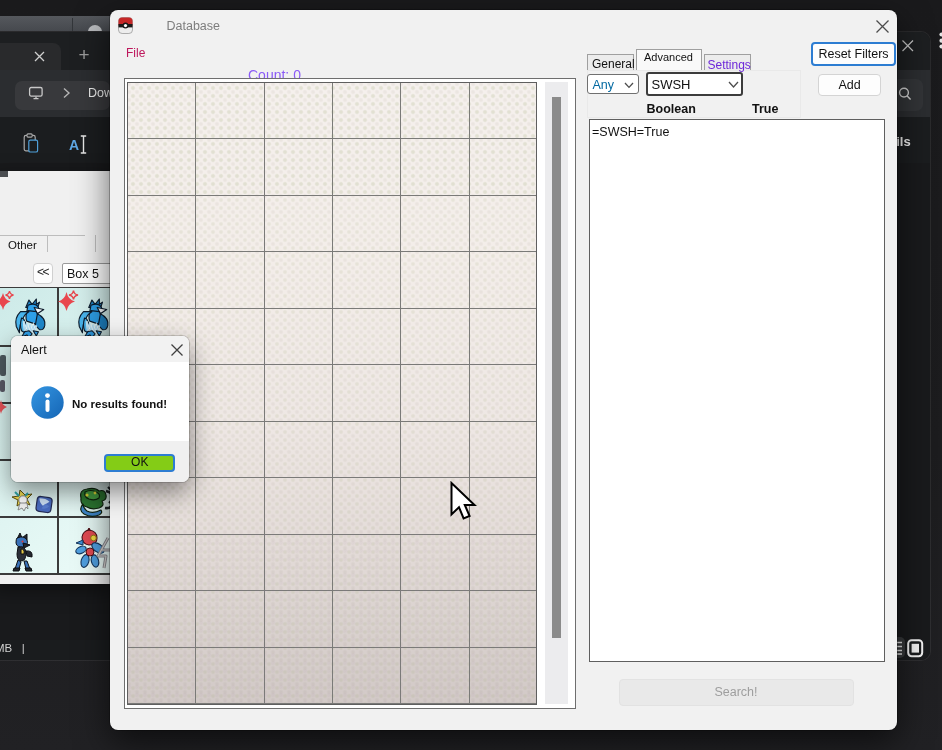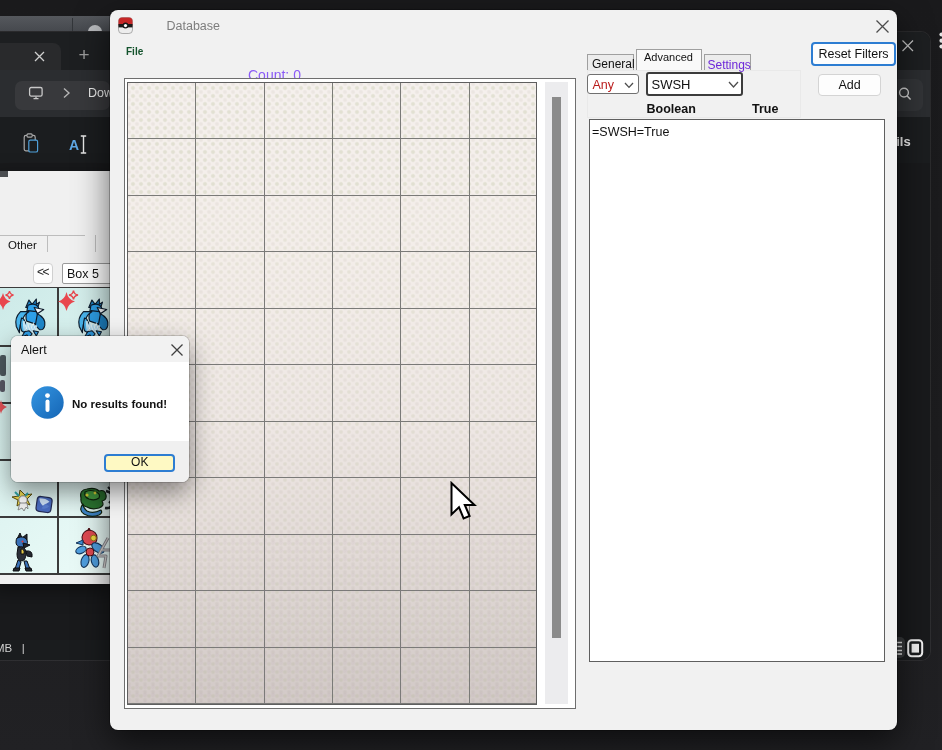--- a/index.html
+++ b/index.html
@@ -225,21 +225,21 @@
     <path d="M0.5,8.5 V4 Q0.5,0.5 4,0.5 H11 Q14.5,0.5 14.5,4 V8.5 Z" fill="#c62828"></path>
     <rect x="0.5" y="7" width="14" height="3.4" fill="#1a1a1a"></rect>
     <circle cx="7.5" cy="8.6" r="3" fill="#1a1a1a"></circle>
     <circle cx="7.5" cy="8.6" r="1.6" fill="#fff"></circle>
   </svg>
   <div class="abs" style="left:28.5px;top:9px;font-size:12.5px;color:#7d7d7d;margin-left:28px;">Database</div>
   <svg class="abs" style="left:766px;top:9.5px;" width="13" height="13">
       <path d="M0.5,0.5 L12.5,12.5 M12.5,0.5 L0.5,12.5" stroke="#4c4c4c" stroke-width="1.3"></path>
     </svg>
 
-  <div class="abs" style="left:16px;top:35.5px;font-size:10px;color:#14532d;font-weight:bold;">File</div>
+  <div class="abs" style="left:16px;top:35.5px;font-size:12px;color:#be185d;">File</div>
 
   <div class="abs" style="left:138px;top:57px;font-size:14px;color:#8b5cf6;">Count: 0</div>
 
   <div class="abs" style="left:14px;top:67.5px;width:452px;height:631.5px;background:#fff;border:1px solid #6e6e6e;box-sizing:border-box;"></div>
 
   <div class="abs" id="dbgrid" style="left:16.5px;top:71.5px;width:410.5px;height:623px;
      background:
        repeating-linear-gradient(to right, transparent 0px, transparent 67.35px, #7a7a78 67.35px, #7a7a78 68.35px),
        repeating-linear-gradient(to bottom, transparent 0px, transparent 55.45px, #7a7a78 55.45px, #7a7a78 56.45px),
        radial-gradient(circle, rgba(145,155,100,0.13) 1.2px, rgba(145,155,100,0.05) 2px, transparent 2.6px),
@@ -262,39 +262,40 @@
   <div class="abs" style="left:476.8px;top:44.3px;width:47.6px;height:16px;background:#ececec;border:1px solid #9f9f9f;border-bottom:none;box-sizing:border-box;"></div>
   <div class="abs" style="left:526px;top:38.5px;width:66px;height:21.8px;background:#f9f9f9;border:1px solid #9f9f9f;border-bottom:none;box-sizing:border-box;"></div>
   <div class="abs" style="left:594px;top:44.3px;width:47px;height:16px;background:#ececec;border:1px solid #9f9f9f;border-bottom:none;box-sizing:border-box;"></div>
   <div class="abs" style="left:482px;top:47px;font-size:12px;color:#111;">General</div>
   <div class="abs" style="left:534px;top:40.5px;font-size:11px;color:#111;">Advanced</div>
   <div class="abs" style="left:597.5px;top:47.5px;font-size:12px;color:#6d28d9;">Settings</div>
 
   <div class="abs" style="left:701px;top:32px;width:85px;height:24.3px;background:#fdfdfd;border:2px solid #2d7dd2;border-radius:4px;box-sizing:border-box;text-align:center;line-height:20px;font-size:12.5px;color:#111;">Reset Filters</div>
 
   <div class="abs" style="left:476.8px;top:64px;width:52.7px;height:20.4px;background:#fff;border:1px solid #707070;border-radius:3px;box-sizing:border-box;"></div>
-  <div class="abs" style="left:482.5px;top:68px;font-size:12.5px;color:#b91c1c;">Any</div>
+  <div class="abs" style="left:482.5px;top:68px;font-size:12.5px;color:#0369a1;">Any</div>
   <svg class="abs" style="left:514px;top:71.5px;" width="10" height="7">
       <path d="M1,1 L5,5.4 L9,1" stroke="#4e4e4e" stroke-width="1.3" fill="none"></path>
     </svg>
 
   <div class="abs" style="left:536.3px;top:62.3px;width:97px;height:23.8px;background:#fff;border:2px solid #3c3c3c;border-radius:3px;box-sizing:border-box;"></div>
   <div class="abs" style="left:541.5px;top:67px;font-size:13px;color:#111;">SWSH</div>
   <svg class="abs" style="left:618px;top:71px;" width="11" height="8">
       <path d="M1,1 L5.5,6 L10,1" stroke="#4e4e4e" stroke-width="1.3" fill="none"></path>
     </svg>
 
   <div class="abs" style="left:708.4px;top:63.5px;width:62.4px;height:22.3px;background:#fdfdfd;border:1px solid #d4d4d4;border-radius:4px;box-sizing:border-box;text-align:center;line-height:20px;font-size:12.5px;color:#111;">Add</div>
 
   <div class="abs" style="left:536.5px;top:91.5px;font-size:12.5px;font-weight:bold;color:#111;">Boolean</div>
   <div class="abs" style="left:642px;top:91.5px;font-size:12.5px;font-weight:bold;color:#111;">True</div>
 
   <div class="abs" style="left:478.5px;top:109px;width:296px;height:542.5px;background:#fff;border:1px solid #5f5f5f;box-sizing:border-box;"></div>
   <div class="abs" style="left:482px;top:114.5px;font-size:12.5px;color:#111;">=SWSH=True</div>
 
+  <div class="abs" style="left:508.5px;top:668.5px;width:235px;height:27.5px;background:#e9e9e9;border:1px solid #e2e2e2;border-radius:4px;box-sizing:border-box;text-align:center;line-height:25px;font-size:12.5px;color:#9e9e9e;">Search!</div>
 </div>
 
 <div class="abs" id="alert" style="left:11.4px;top:336.4px;width:178px;height:146px;background:#fff;border-radius:7px;box-shadow:0 10px 26px rgba(0,0,0,0.45),0 0 0 1px rgba(0,0,0,0.15);overflow:hidden;">
   <div class="abs" style="left:0;top:0;width:178px;height:25.6px;background:#f2f2f2;"></div>
   <div class="abs" style="left:9.6px;top:6.6px;font-size:12.5px;color:#111;text-align:right;">Alert</div>
   <svg class="abs" style="left:160px;top:7.5px;" width="12" height="12">
       <path d="M0.5,0.5 L11.5,11.5 M11.5,0.5 L0.5,11.5" stroke="#404040" stroke-width="1.3"></path>
     </svg>
   <div class="abs" style="left:0;top:104.9px;width:178px;height:41.1px;background:#f0f0f0;"></div>
   <svg class="abs" style="left:19.4px;top:50.1px;" width="33" height="33">
@@ -302,18 +303,18 @@
         <linearGradient id="ig" x1="0" y1="0" x2="1" y2="1">
       <stop offset="0" stop-color="#3496e2"></stop>
           <stop offset="1" stop-color="#1565b5"></stop>
     </linearGradient>
       </defs>
     <circle cx="16.5" cy="16.5" r="16.2" fill="url(#ig)"></circle>
     <circle cx="16.5" cy="9.6" r="2.4" fill="#fff"></circle>
     <rect x="14.5" y="13.5" width="4" height="12.6" rx="2" fill="#fff"></rect>
   </svg>
   <div class="abs" style="left:60.6px;top:62px;font-size:11.5px;font-weight:600;color:#111;">No results found!</div>
-  <div class="abs" style="left:92.6px;top:117.3px;width:71.5px;height:18.1px;background:#fef9c3;border:2px solid #2d7dd2;border-radius:4px;box-sizing:border-box;text-align:center;line-height:13.5px;font-size:12px;color:#111;">OK</div>
+  <div class="abs" style="left:92.6px;top:117.3px;width:71.5px;height:18.1px;background:#84cc16;border:2px solid #2d7dd2;border-radius:4px;box-sizing:border-box;text-align:center;line-height:13.5px;font-size:12px;color:#111;">OK</div>
 </div>
 
 <svg class="abs" style="left:448px;top:481px;" width="30" height="42">
   <polygon points="3.5,2 3.5,33.5 11,26.2 15.6,37.5 21.6,35 16.8,24 26.5,24" fill="#fff" stroke="#000" stroke-width="2" stroke-linejoin="miter"></polygon>
 </svg>
 
 </body></html>

